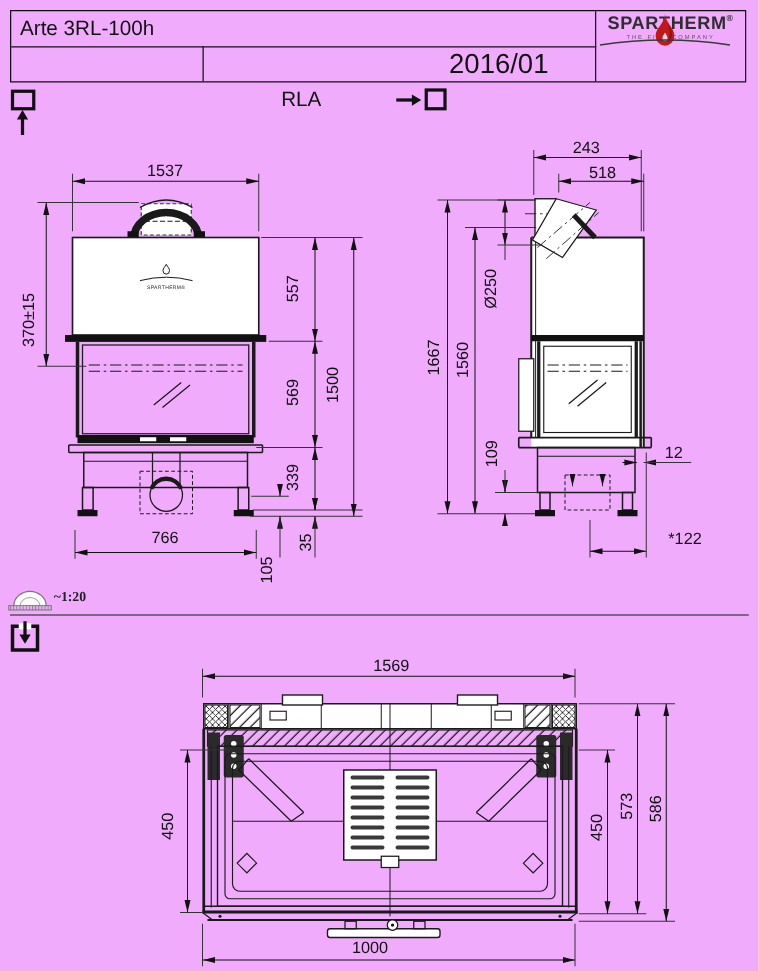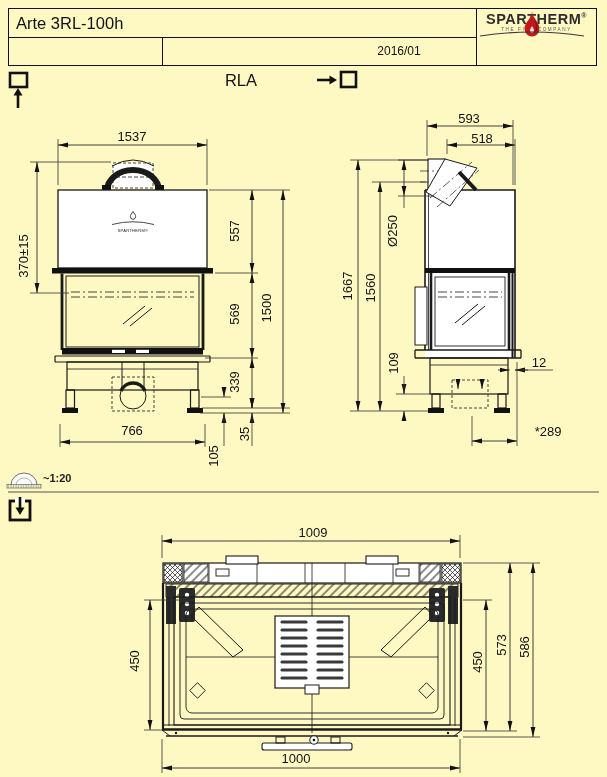--- a/index.html
+++ b/index.html
@@ -1,39 +1,39 @@
 <!DOCTYPE html>
 <html><head>
 <meta charset="utf-8">
 <style>
   html,body{margin:0;padding:0;background:#fff;}
-  .page{position:relative;width:607px;height:777px;background:#fef9c3;overflow:hidden;
+  .page{position:relative;width:607px;height:777px;background:#f0abfc;overflow:hidden;
         font-family:"Liberation Sans",sans-serif;color:#111;}
   svg{position:absolute;left:0;top:0;}
   
   .hdr{position:absolute;left:8px;top:8px;width:589px;height:58px;border:1.6px solid #111;box-sizing:border-box;}
   .hdr-title{position:absolute;left:0;top:0;right:119px;height:28px;border-bottom:1.6px solid #111;
              font-size:16.5px;line-height:28px;padding-left:7px;}
   .hdr-c1{position:absolute;left:0;top:28px;bottom:0;width:153px;border-right:1.6px solid #111;}
   .hdr-c2{position:absolute;left:153px;top:28px;bottom:0;width:158px;border-right:1.6px solid #111;
           font-size:16.5px;display:flex;align-items:center;justify-content:center;margin-top:43px;}
   .hdr-c3{position:absolute;left:311px;top:28px;bottom:0;width:158px;
-          font-size:12px;display:flex;align-items:center;justify-content:center;}
+          font-size:22px;display:flex;align-items:center;justify-content:center;}
   .hdr-logo{position:absolute;right:0;top:0;bottom:0;width:119px;border-left:1.6px solid #111;
             display:flex;flex-direction:column;align-items:center;justify-content:flex-start;}
   .brand-line{font-size:14.5px;font-weight:700;letter-spacing:.5px;color:#2e2e2e;line-height:13px;}
   .brand-line .reg{font-size:7px;vertical-align:super;}
   .brand-tag{font-size:4.6px;letter-spacing:1.6px;color:#5a5a5a;margin-top:1px;}
   
   .dim{position:absolute;font-size:13px;color:#111;white-space:nowrap;
        transform:translate(-50%,-50%);line-height:13px;}
   .dim.v{transform:translate(-50%,-50%) rotate(-90deg);}
   .emblem-text{position:absolute;font-size:4px;letter-spacing:.3px;color:#222;
        transform:translate(-50%,-50%);white-space:nowrap;}
-  .scale-note{position:absolute;left:43px;top:472px;font-size:11px;font-weight:700;color:#222;}
+  .scale-note{position:absolute;left:43px;top:472px;font-size:11px;font-weight:700;color:#222;font-family:Liberation Serif, serif;}
 </style>
 </head>
 <body>
 
 <div class="page">
 
 <svg width="607" height="777" viewBox="0 0 607 777">
   <defs>
     <marker id="arr" viewBox="0 0 10 10" refX="10" refY="5" markerWidth="10" markerHeight="10" markerUnits="userSpaceOnUse" orient="auto-start-reverse">
       <path d="M0,2.6 L10,5 L0,7.4 Z" fill="#111"></path>
@@ -317,29 +317,29 @@
 <span class="dim" style="left:132px;top:136px">1537</span>
 <span class="dim v" style="left:23px;top:256px">370±15</span>
 <span class="dim v" style="left:234px;top:231px">557</span>
 <span class="dim v" style="left:234px;top:314px">569</span>
 <span class="dim v" style="left:234px;top:382px">339</span>
 <span class="dim v" style="left:266px;top:308px">1500</span>
 <span class="dim" style="left:132px;top:430px">766</span>
 <span class="dim v" style="left:244px;top:434px">35</span>
 <span class="dim v" style="left:213px;top:456px">105</span>
 
-<span class="dim" style="left:469px;top:118px">593</span>
+<span class="dim" style="left:469px;top:118px">243</span>
 <span class="dim" style="left:482px;top:138px">518</span>
 <span class="dim v" style="left:392px;top:231px">Ø250</span>
 <span class="dim v" style="left:347px;top:286px">1667</span>
 <span class="dim v" style="left:370px;top:288px">1560</span>
 <span class="dim v" style="left:393px;top:363px">109</span>
 <span class="dim" style="left:539px;top:362px">12</span>
-<span class="dim" style="left:548px;top:431px">*289</span>
-
-<span class="dim" style="left:313px;top:532px">1009</span>
+<span class="dim" style="left:548px;top:431px">*122</span>
+
+<span class="dim" style="left:313px;top:532px">1569</span>
 <span class="dim v" style="left:134px;top:661px">450</span>
 <span class="dim v" style="left:477px;top:662px">450</span>
 <span class="dim v" style="left:501px;top:645px">573</span>
 <span class="dim v" style="left:524px;top:647px">586</span>
 <span class="dim" style="left:296px;top:758px">1000</span>
 
 </div>
 
 </body></html>

